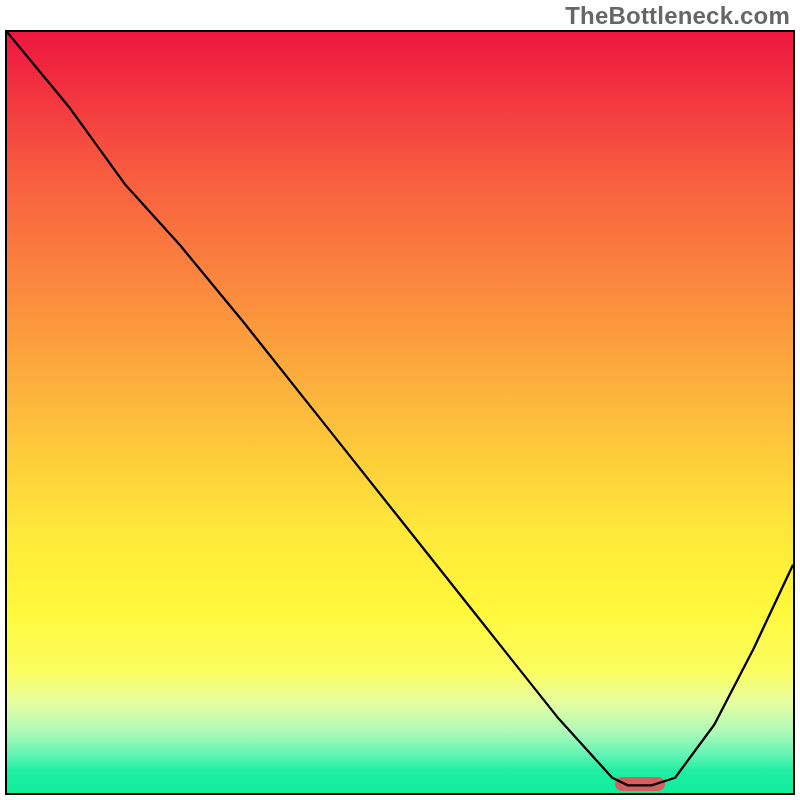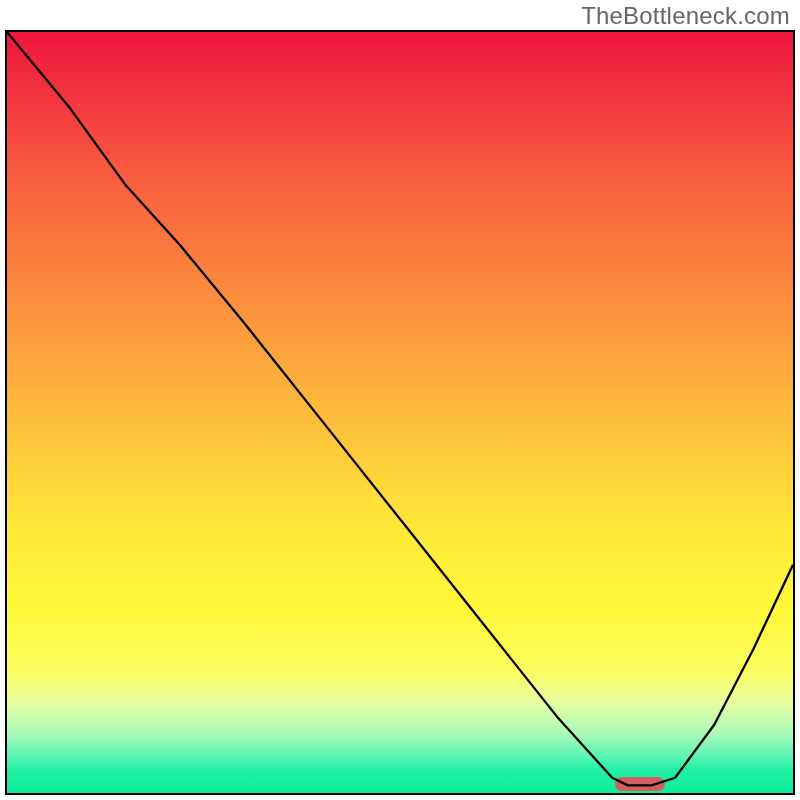--- a/index.html
+++ b/index.html
@@ -14,21 +14,21 @@
   .container {
     position: relative;
     width: 800px;
     height: 800px;
   }
   .watermark {
     position: absolute;
     top: 2px;
     right: 10px;
     font-size: 24px;
-    font-weight: 400;
+    font-weight: 700;
     color: #666666;
     z-index: 60;
     letter-spacing: 0.2px;
   }
   .plot {
     position: absolute;
     left: 5px;
     top: 30px;
     width: 790px;
     height: 765px;

